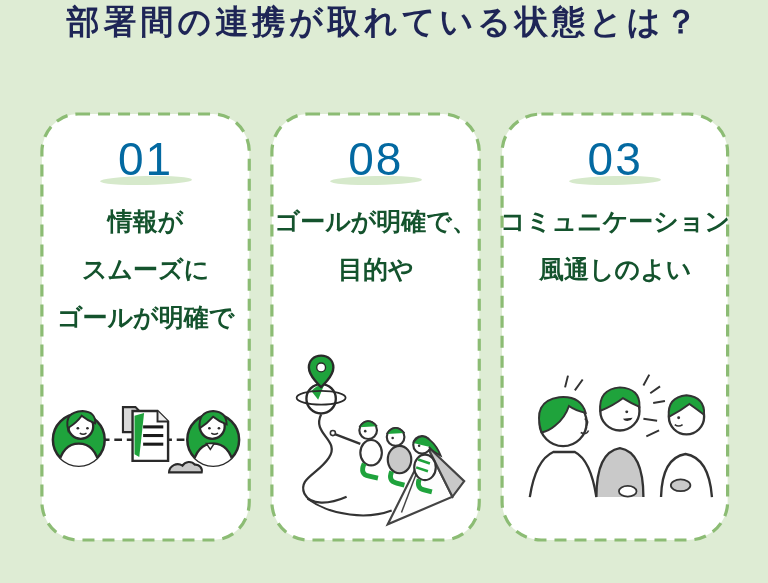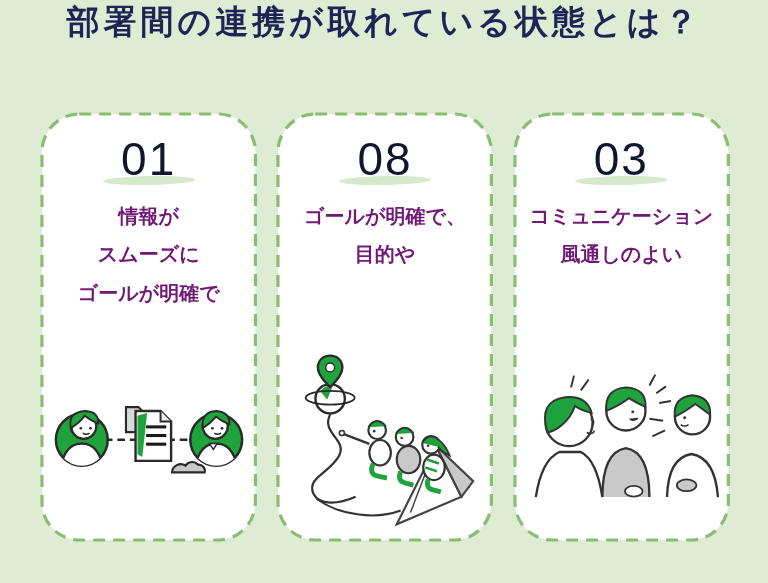--- a/index.html
+++ b/index.html
@@ -26,30 +26,30 @@
   .card .border-layer{
     position:absolute;inset:0;width:100%;height:100%;z-index:0;
   }
   .card-content{
     position:relative;z-index:1;width:100%;height:100%;
     display:flex;flex-direction:column;align-items:center;
     box-sizing:border-box;padding-top:24px;
   }
   .card-number{
     font-size:46px;font-weight:400;line-height:1;
-    color:#0f172a;letter-spacing:2px;
+    color:#0369a1;letter-spacing:2px;
   }
   .swoosh{
     width:92px;height:9px;border-radius:50%;
     background:#d6e9cb;margin-top:-6px;
     transform:rotate(-1deg);
   }
   .card-text{
     margin-top:12px;text-align:center;
-    font-size:20px;font-weight:700;color:#701a75;
+    font-size:25px;font-weight:700;color:#14532d;
     line-height:1.92;white-space:nowrap;
   }
   .illus{margin-top:auto;display:block;}
   .illus-1{margin-bottom:52px;}
   .illus-2{margin-bottom:14px;}
   .illus-3{margin-bottom:42px;}
 </style>
 </head>
 <body>
 

